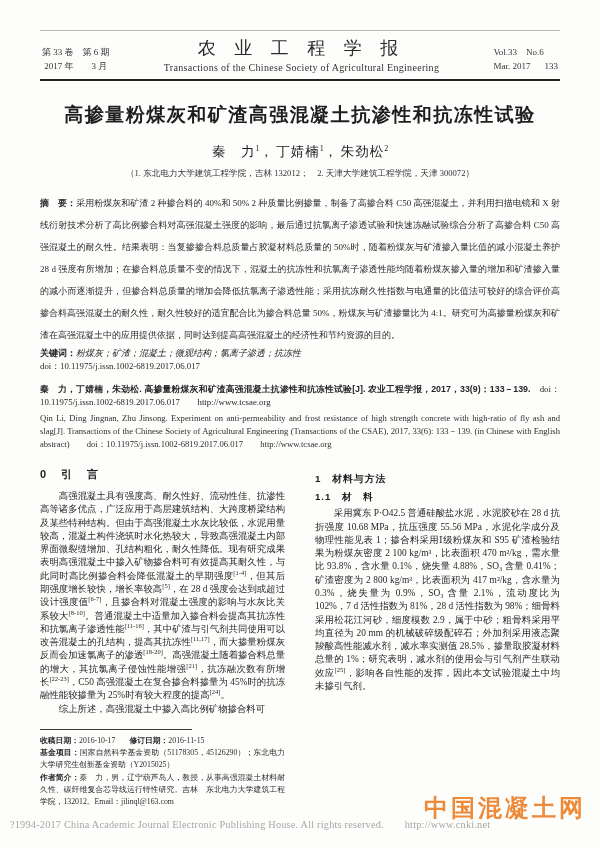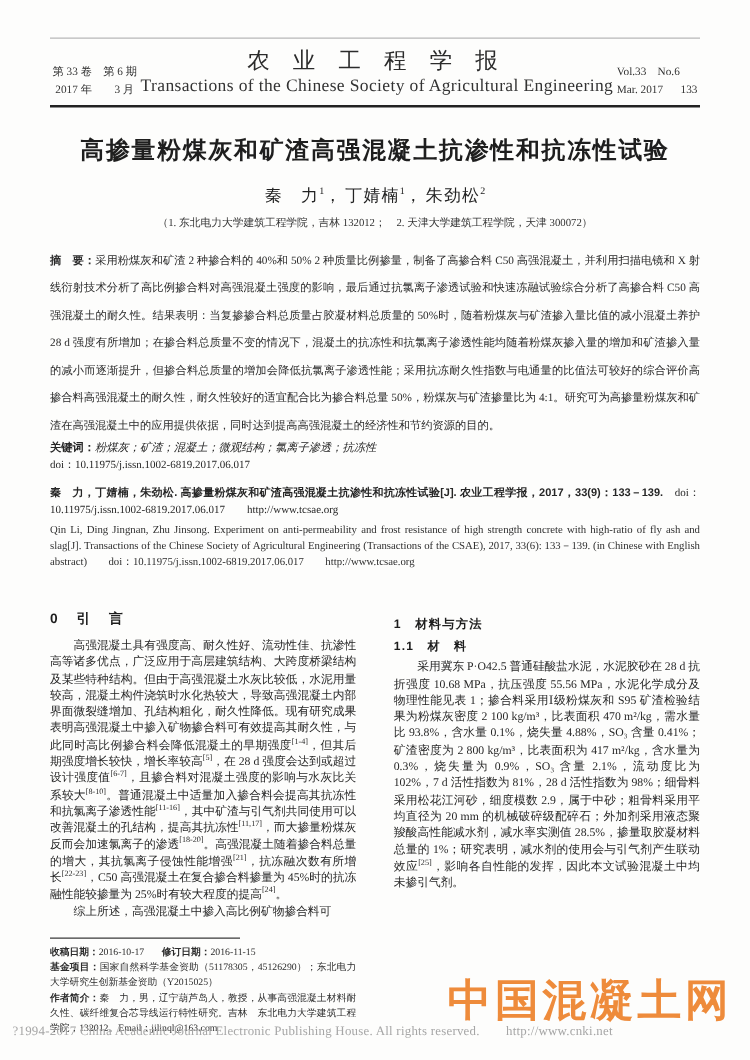--- a/index.html
+++ b/index.html
@@ -15,21 +15,21 @@
   .journal-header {
     display:flex; justify-content:space-between; align-items:flex-end;
     border-top:1px solid #b8b8b8; border-bottom:2.5px solid #222;
     padding:5px 2px 6px 2px;
   }
   .jh-side { font-size:9px; line-height:14px; color:#333; }
   .jh-side.left { text-align:center; }
   .jh-side.right { text-align:left; white-space:nowrap; }
   .jh-center { text-align:center; }
   .jh-title-cn { font-size:18px; letter-spacing:7px; color:#2b2b2b; }
-  .jh-title-en { font-size:14px; color:#333; margin-top:2px; letter-spacing:0.3px; }
+  .jh-title-en { font-size:10px; color:#333; margin-top:2px; letter-spacing:0.3px; }
   .jh-pageno { display:inline-block; margin-left:14px; }
 
   
   .paper-title {
     margin-top:21px; text-align:center;
     font-family:"Liberation Sans","DejaVu Sans",sans-serif;
     font-size:19px; font-weight:bold; letter-spacing:1.5px; color:#1e1e1e;
   }
   .authors { margin-top:15px; text-align:center; font-size:13.5px; color:#222; }
   .authors sup { font-size:8px; }
@@ -45,21 +45,21 @@
   .clc-line { display:flex; font-size:9px; line-height:15px; }
   .clc-line .pair { margin-right:46px; white-space:nowrap; }
   .clc-line .pair:last-child { margin-right:0; }
 
   
   .citation-cn { margin-top:9px; font-size:8.8px; line-height:13.2px; text-align:justify; }
   .citation-cn .bold { font-weight:bold; font-family:"Liberation Sans","DejaVu Sans",sans-serif; }
   .citation-en { margin-top:3px; font-size:8.6px; line-height:12.8px; text-align:justify; color:#2e2e2e; }
 
   
-  .columns { display:flex; gap:30px; margin-top:28px; }
+  .columns { display:flex; gap:30px; margin-top:12px; }
   .col { width:253px; font-size:9.4px; line-height:13.3px; text-align:justify; color:#262626; }
   .para { text-indent:2em; }
   .para sup { font-size:6.5px; line-height:0; }
   .sec-heading {
     font-family:"Liberation Sans","DejaVu Sans",sans-serif;
     font-size:11px; font-weight:bold; letter-spacing:2px;
     margin:5px 0 9px 0; color:#1d1d1d;
   }
   .sec-heading.l2 { font-size:9.8px; margin:9px 0 5px 0; letter-spacing:1px; }
   .sec-heading.l3 { font-size:9.6px; margin:2px 0 4px 0; letter-spacing:1px; }
@@ -68,21 +68,21 @@
   .footnote-block { margin-top:13px; }
   .fn-rule { width:152px; border-top:1px solid #3a3a3a; margin-bottom:5px; }
   .fn { font-size:7.8px; line-height:12.2px; text-align:justify; text-indent:0; color:#2c2c2c; }
   .fn .lbl { font-size:7.8px; }
   .fn .gap { display:inline-block; width:14px; }
 
   
   .watermark {
     position:absolute; right:14px; bottom:24px;
     font-family:"Liberation Sans","DejaVu Sans",sans-serif;
-    font-size:35px; font-weight:bold; letter-spacing:3px;
+    font-size:24px; font-weight:bold; letter-spacing:3px;
     color:#ee8b3b; white-space:nowrap; z-index:5;
   }
   .cnki-footer {
     position:absolute; left:10px; bottom:16px; width:580px;
     font-size:10.3px; color:#a6a6a6; letter-spacing:0.2px; white-space:nowrap;
   }
 </style>
 </head>
 <body>
 

